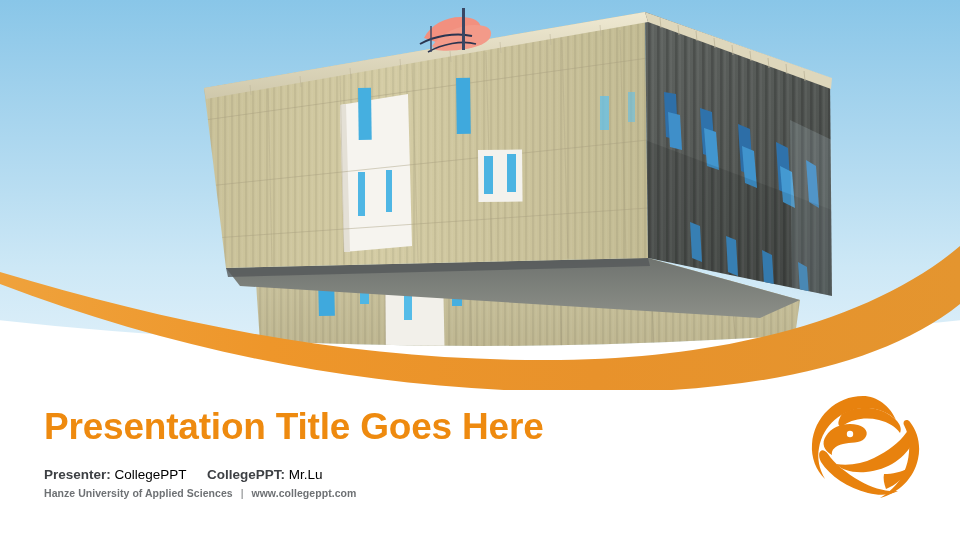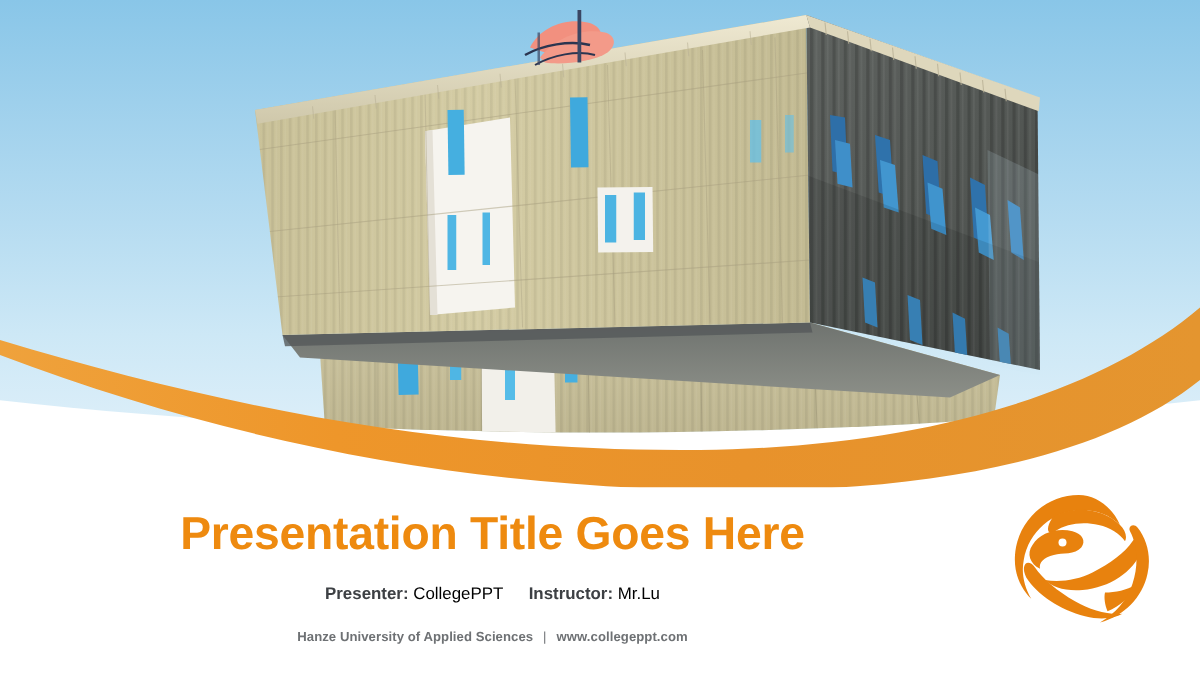--- a/index.html
+++ b/index.html
@@ -7,21 +7,20 @@
     padding: 0;
     background: #ffffff;
   }
   #slide {
     position: relative;
     width: 960px;
     height: 540px;
     overflow: hidden;
     background: #ffffff;
     font-family: "Liberation Sans", sans-serif;
-    text-align: center;
   }
 
   
   .photo-band {
     position: absolute;
     left: 0;
     top: 0;
     width: 960px;
     height: 372px;
     overflow: hidden;
@@ -82,21 +81,21 @@
     margin-top: 16px;
     font-size: 13.5px;
     line-height: 18px;
     color: #56595c;
     white-space: nowrap;
   }
   .meta-row .lbl { font-weight: bold; color: #3d4044; margin-top: 24px; }
   .meta-row .val { font-weight: normal; color: #000000; }
   .meta-gap { display: inline-block; width: 13px; }
   .org-row {
-    margin-top: 19px;
+    margin-top: 2px;
     font-size: 10.5px;
     line-height: 14px;
     font-weight: bold;
     color: #6e7174;
     letter-spacing: 0.05px;
     white-space: nowrap;
   }
   .org-row .sep { display: inline-block; padding: 0 5px; font-weight: normal; }
 
   
@@ -319,21 +318,21 @@
     </svg>
   </div>
 
   <div class="text-block">
     <h1 class="slide-title">Presentation Title Goes Here</h1>
 
     <div class="meta-row">
       <span class="lbl">Presenter:</span>
       <span class="val">CollegePPT</span>
       <span class="meta-gap"></span>
-      <span class="lbl">Instructor:</span>
+      <span class="lbl">CollegePPT:</span>
       <span class="val">Mr.Lu</span>
     </div>
 
     <div class="org-row">
       <span>Hanze University of Applied Sciences</span>
       <span class="sep">|</span>
       <span>www.collegeppt.com</span>
     </div>
   </div>
 

